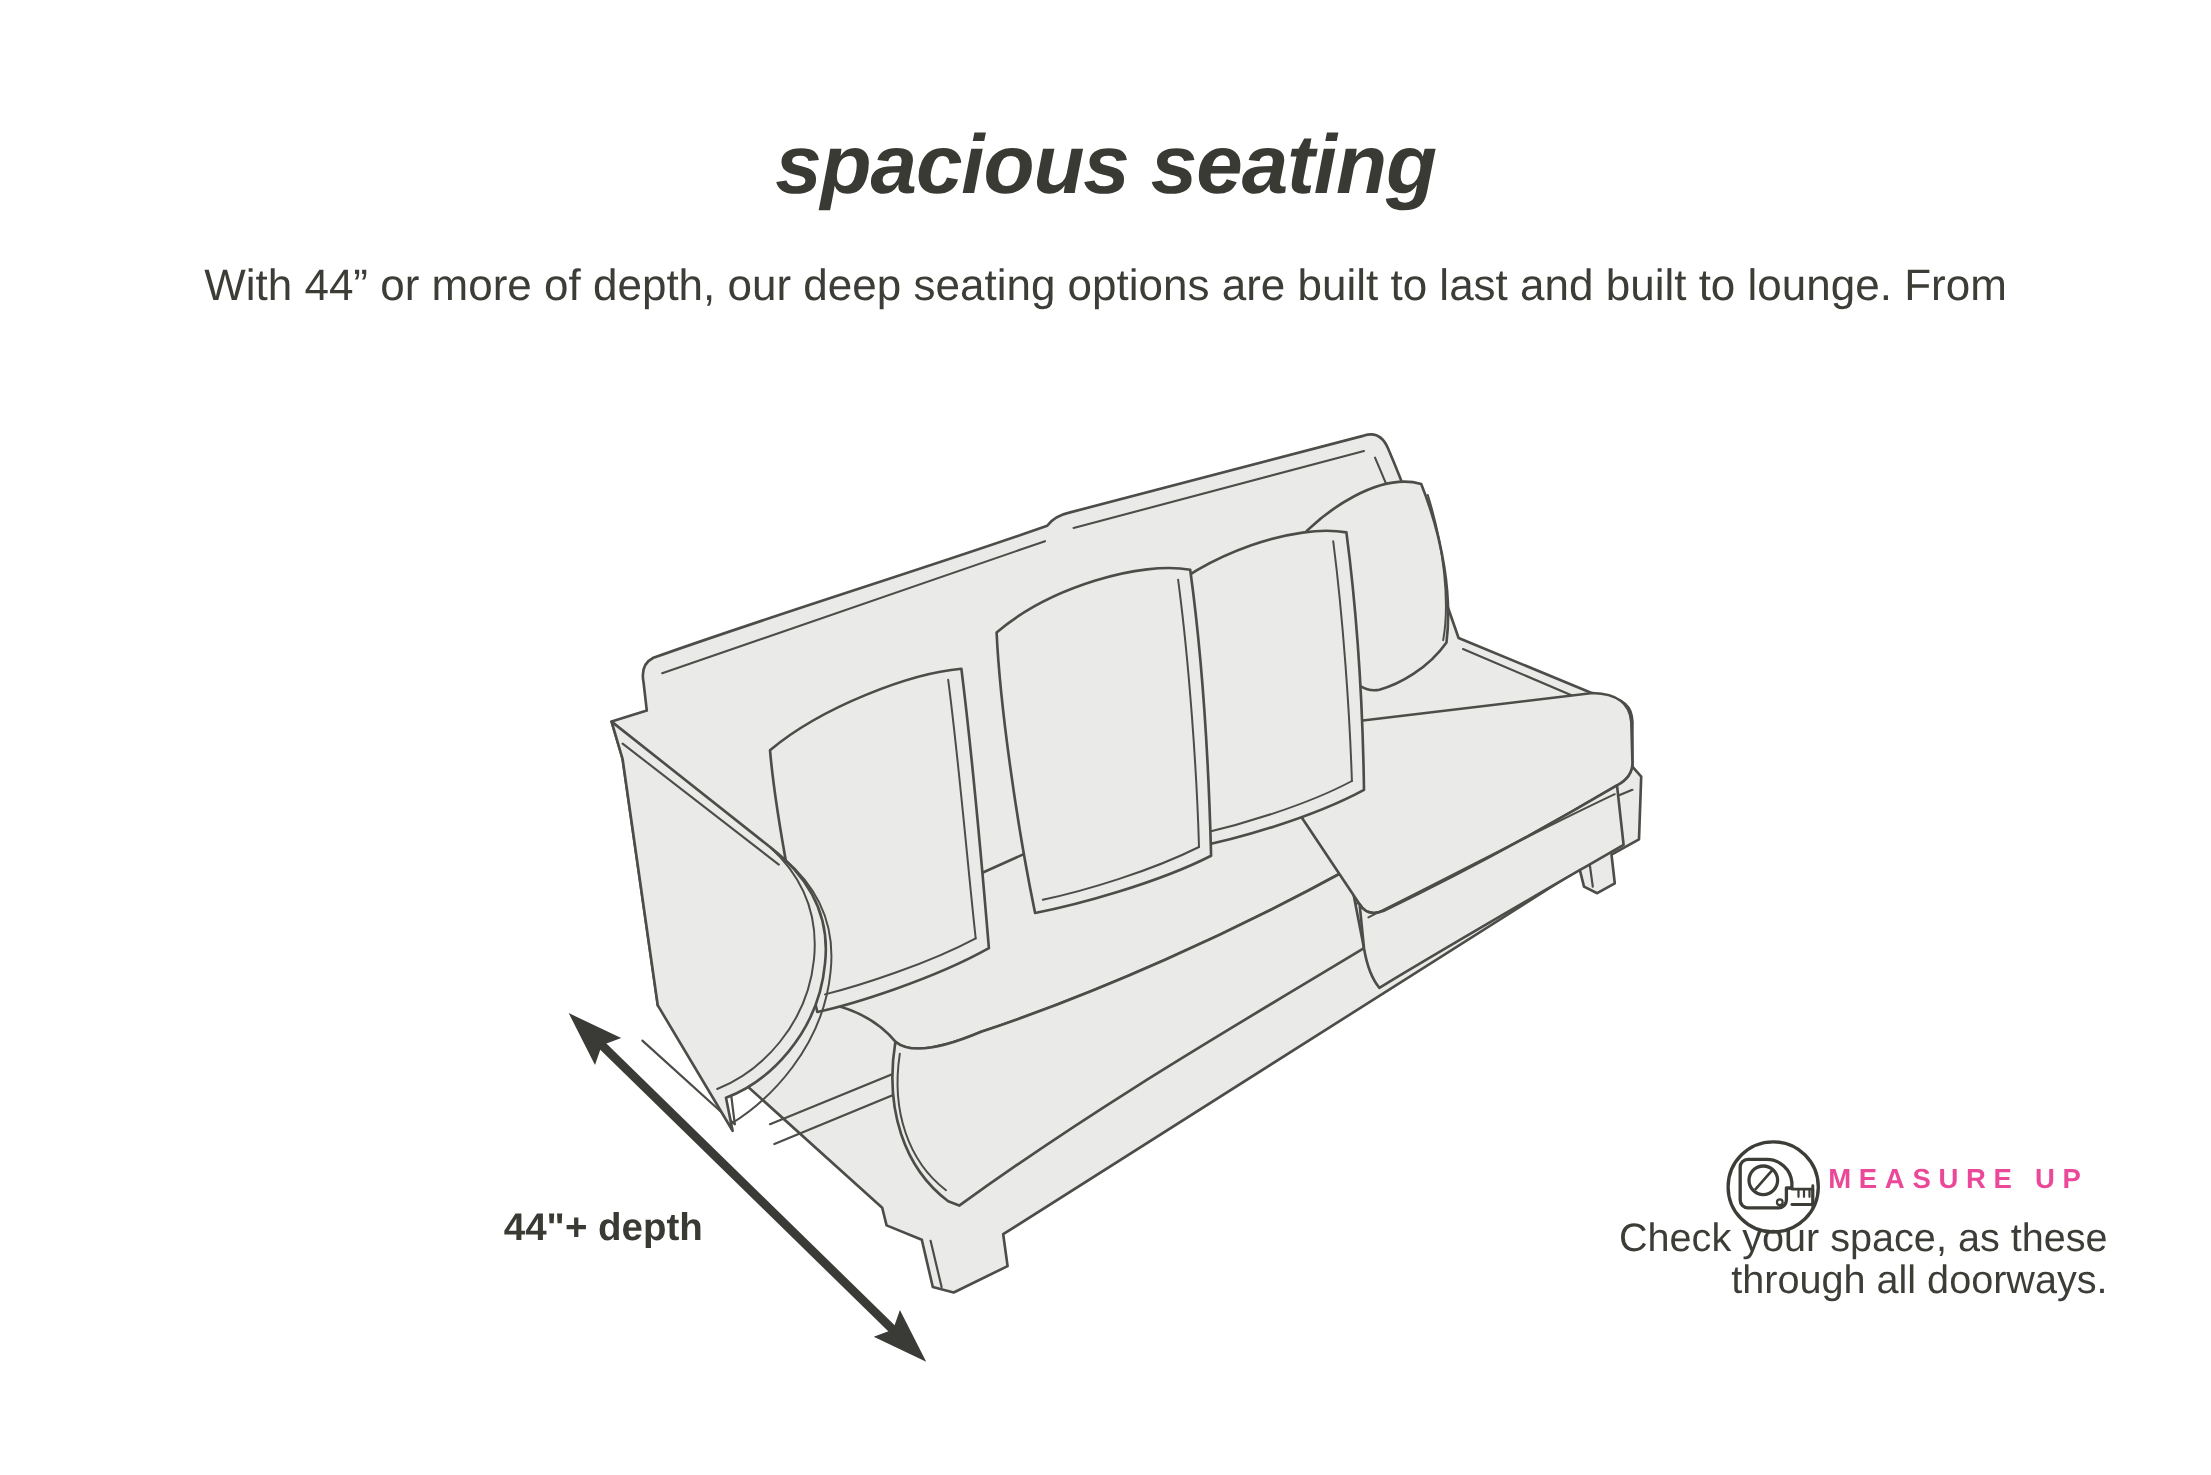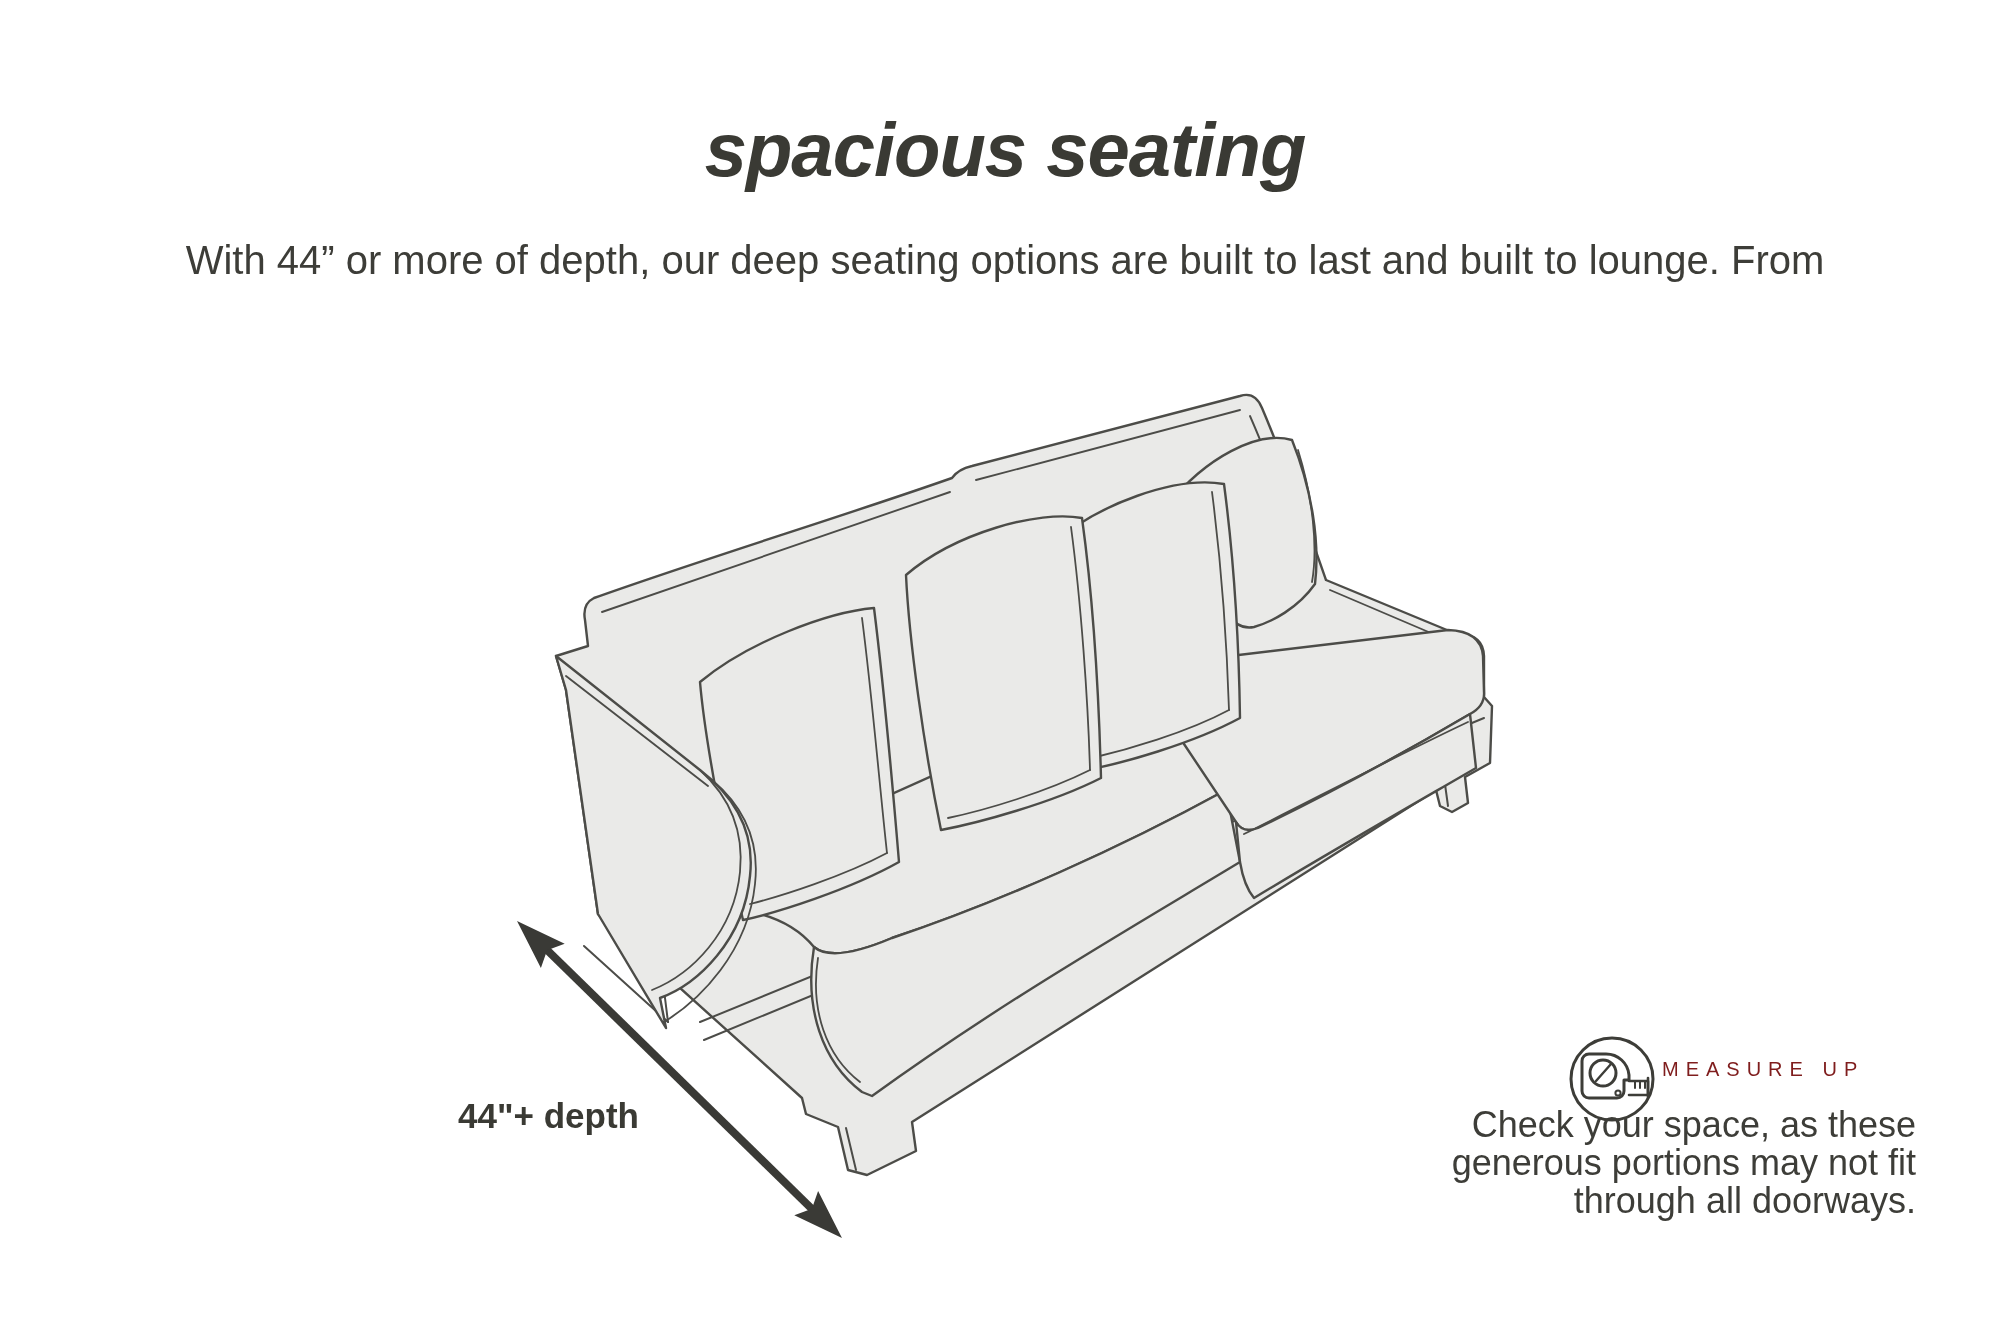--- a/index.html
+++ b/index.html
@@ -24,22 +24,22 @@
     font-size:40px;line-height:40px;font-weight:400;
     color:#3d3d38;
   }
   .dimension-label{
     position:absolute;left:458px;top:1096px;
     font-size:35px;font-weight:700;color:#3a3a34;
     white-space:nowrap;
   }
   .measure-heading{
     position:absolute;left:1662px;top:1058px;
-    font-size:20px;font-weight:400;letter-spacing:7px;
-    color:#7f1d1d;white-space:nowrap;
+    font-size:25px;font-weight:700;letter-spacing:7px;
+    color:#ec4899;white-space:nowrap;
   }
   .measure-note{
     position:absolute;right:94px;top:1106px;width:620px;
     text-align:right;
     font-size:36px;line-height:38px;color:#3d3d38;
   }
   svg.scene{position:absolute;left:0;top:0;width:2010px;height:1341px;}
 </style>
 </head>
 <body>
@@ -197,17 +197,16 @@
 
   <div class="intro">
     <div>With 44” or more of depth, our deep seating options are built to last and built to lounge. From</div>
   </div>
 
   <div class="dimension-label">44"+ depth</div>
 
   <div class="measure-heading">MEASURE UP</div>
   <div class="measure-note">
     <div>Check your space, as these</div>
-    <div>generous portions may not fit</div>
     <div>through all doorways.</div>
   </div>
 
 </div>
 
 </body></html>

